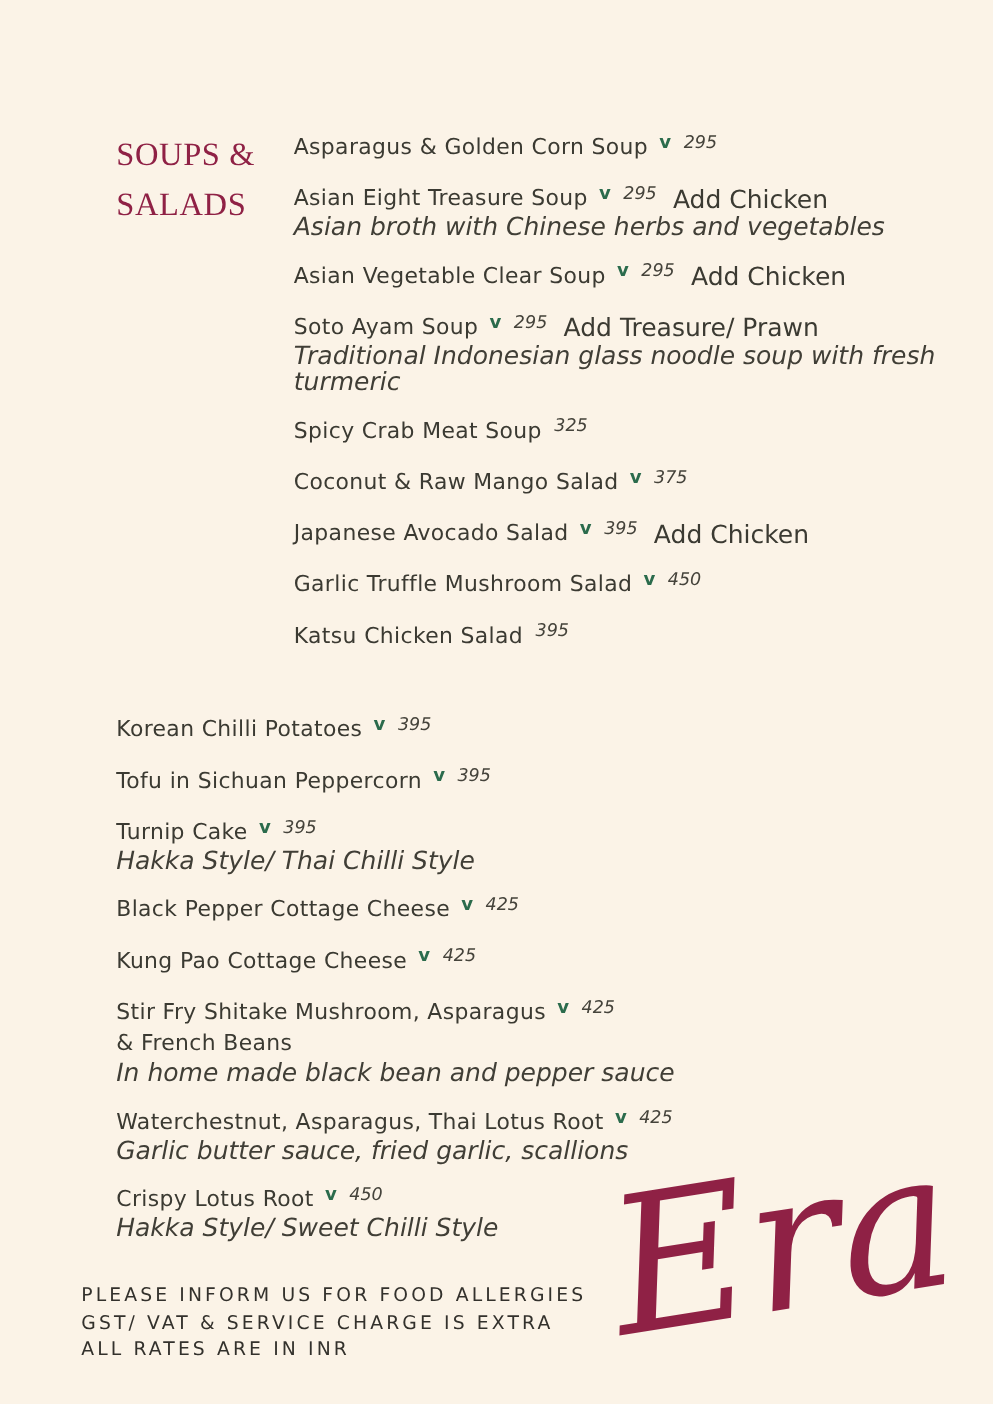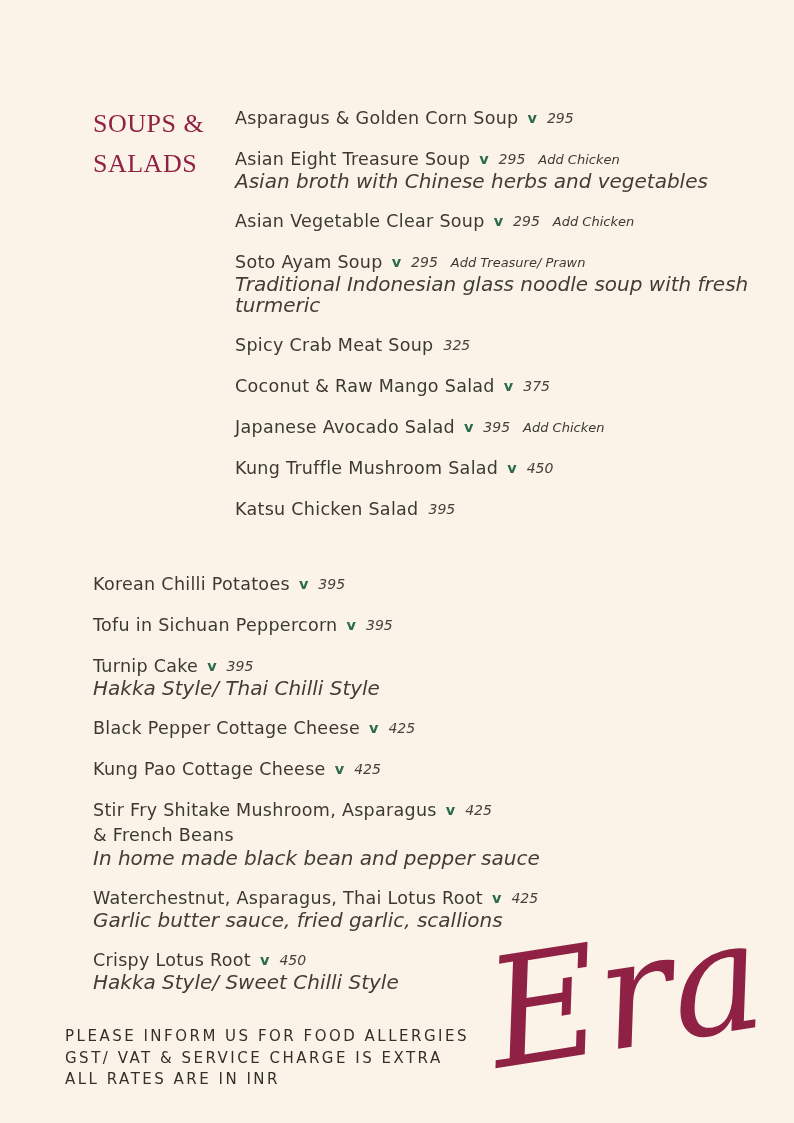--- a/index.html
+++ b/index.html
@@ -19,33 +19,33 @@
   .section{display:flex;align-items:flex-start;}
   .section + .section{margin-top:32px;}
   .section-title{
     flex:0 0 142px;width:142px;
     font-family:Liberation Serif, serif;
     font-size:26px;line-height:40px;letter-spacing:0.5px;
     color:var(--maroon);
   }
   .section-items{flex:1;padding-top:2px;}
   .item{margin-bottom:17px;}
-  .item-line{display:flex;align-items:center;}
+  .item-line{display:flex;align-items:flex-start;}
   .name,.name2{
     font-size:17.5px;color:var(--ink);letter-spacing:0.3px;line-height:24px;
   }
   .name2{line-height:26px;}
   .veg{
     color:var(--veg);font-weight:bold;font-size:14.5px;margin-left:9px;
   }
   .price{
     font-style:italic;font-size:14px;color:#45433b;margin-left:10px;
   }
   .addon{
-    font-style:italic;font-size:13px;color:var(--ink);margin-left:13px;
+    font-size:20px;color:var(--ink);margin-left:13px;
   }
   .desc{
     font-style:italic;font-size:20px;color:#403e36;line-height:21px;margin-top:0;
   }
   .footer{
     position:absolute;left:65px;top:1026px;
     font-size:15px;letter-spacing:2.5px;line-height:21.5px;
     color:#33312c;
   }
   .logo{
@@ -118,21 +118,21 @@
         <div class="item">
           <div class="item-line">
             <span class="name">Japanese Avocado Salad</span>
             <span class="veg">v</span>
             <span class="price">395</span>
             <span class="addon">Add Chicken</span>
           </div>
         </div>
         <div class="item">
           <div class="item-line">
-            <span class="name">Kung Truffle Mushroom Salad</span>
+            <span class="name">Garlic Truffle Mushroom Salad</span>
             <span class="veg">v</span>
             <span class="price">450</span>
           </div>
         </div>
         <div class="item">
           <div class="item-line">
             <span class="name">Katsu Chicken Salad</span>
             <span class="price">395</span>
           </div>
         </div>

